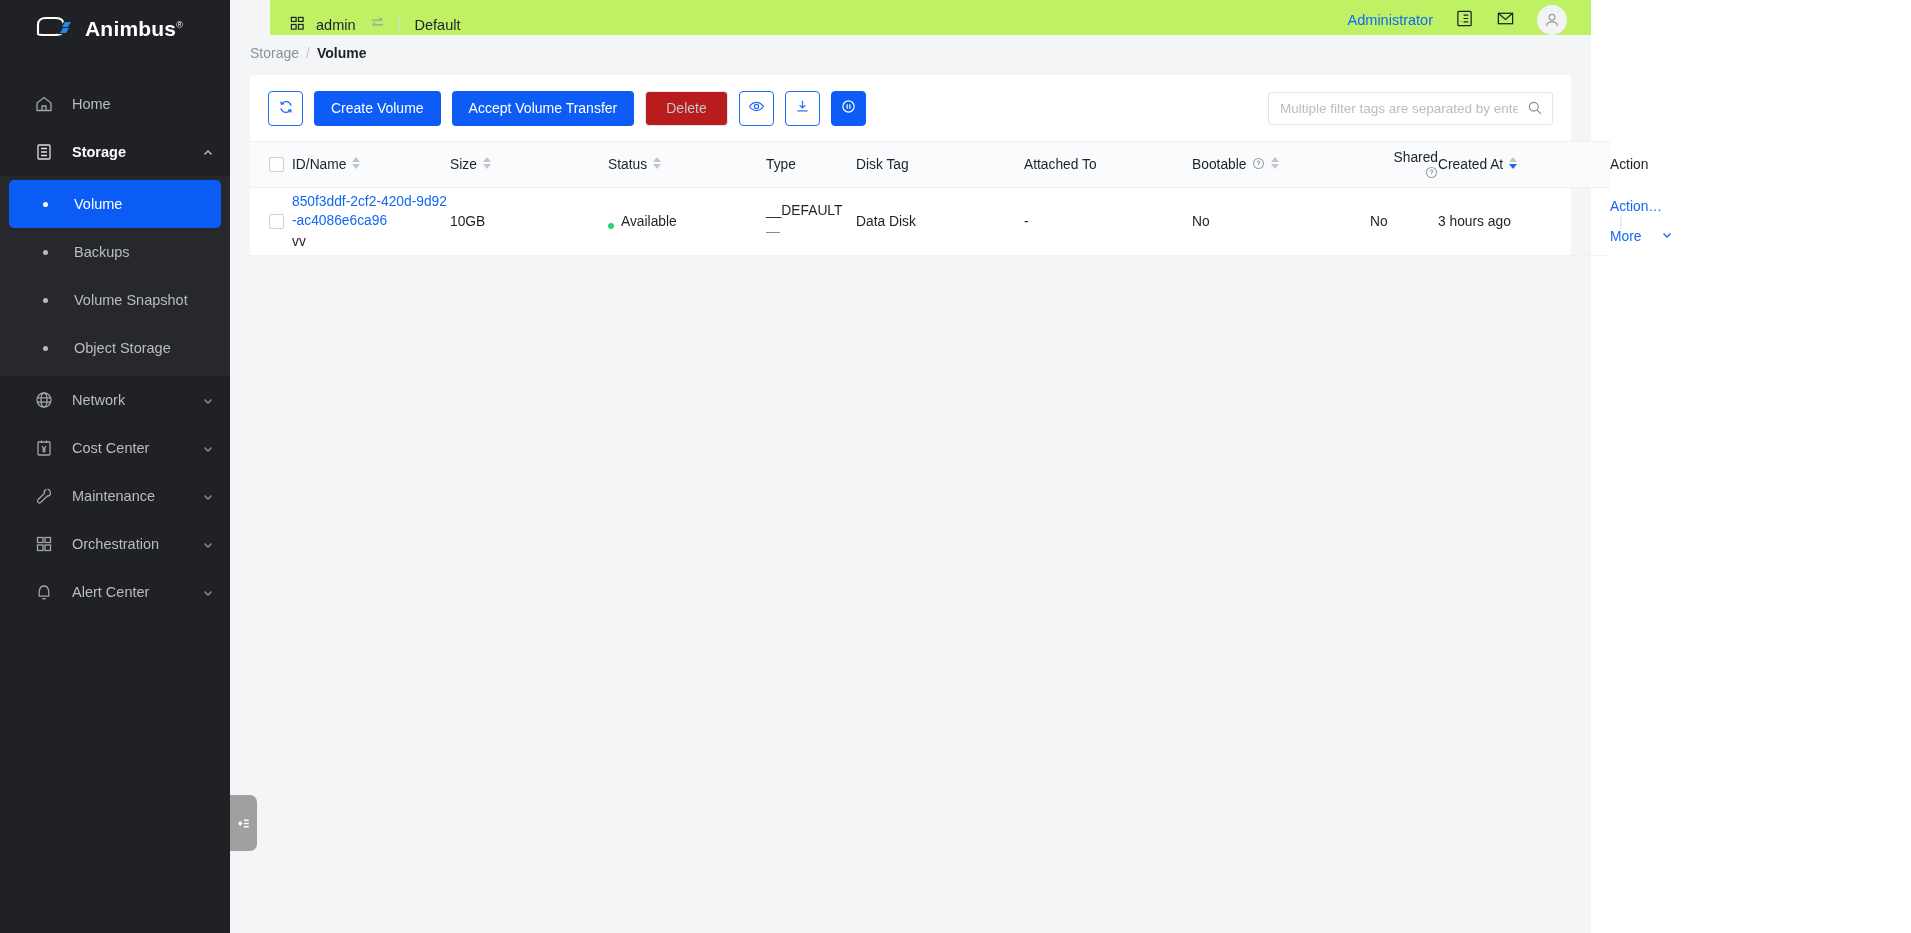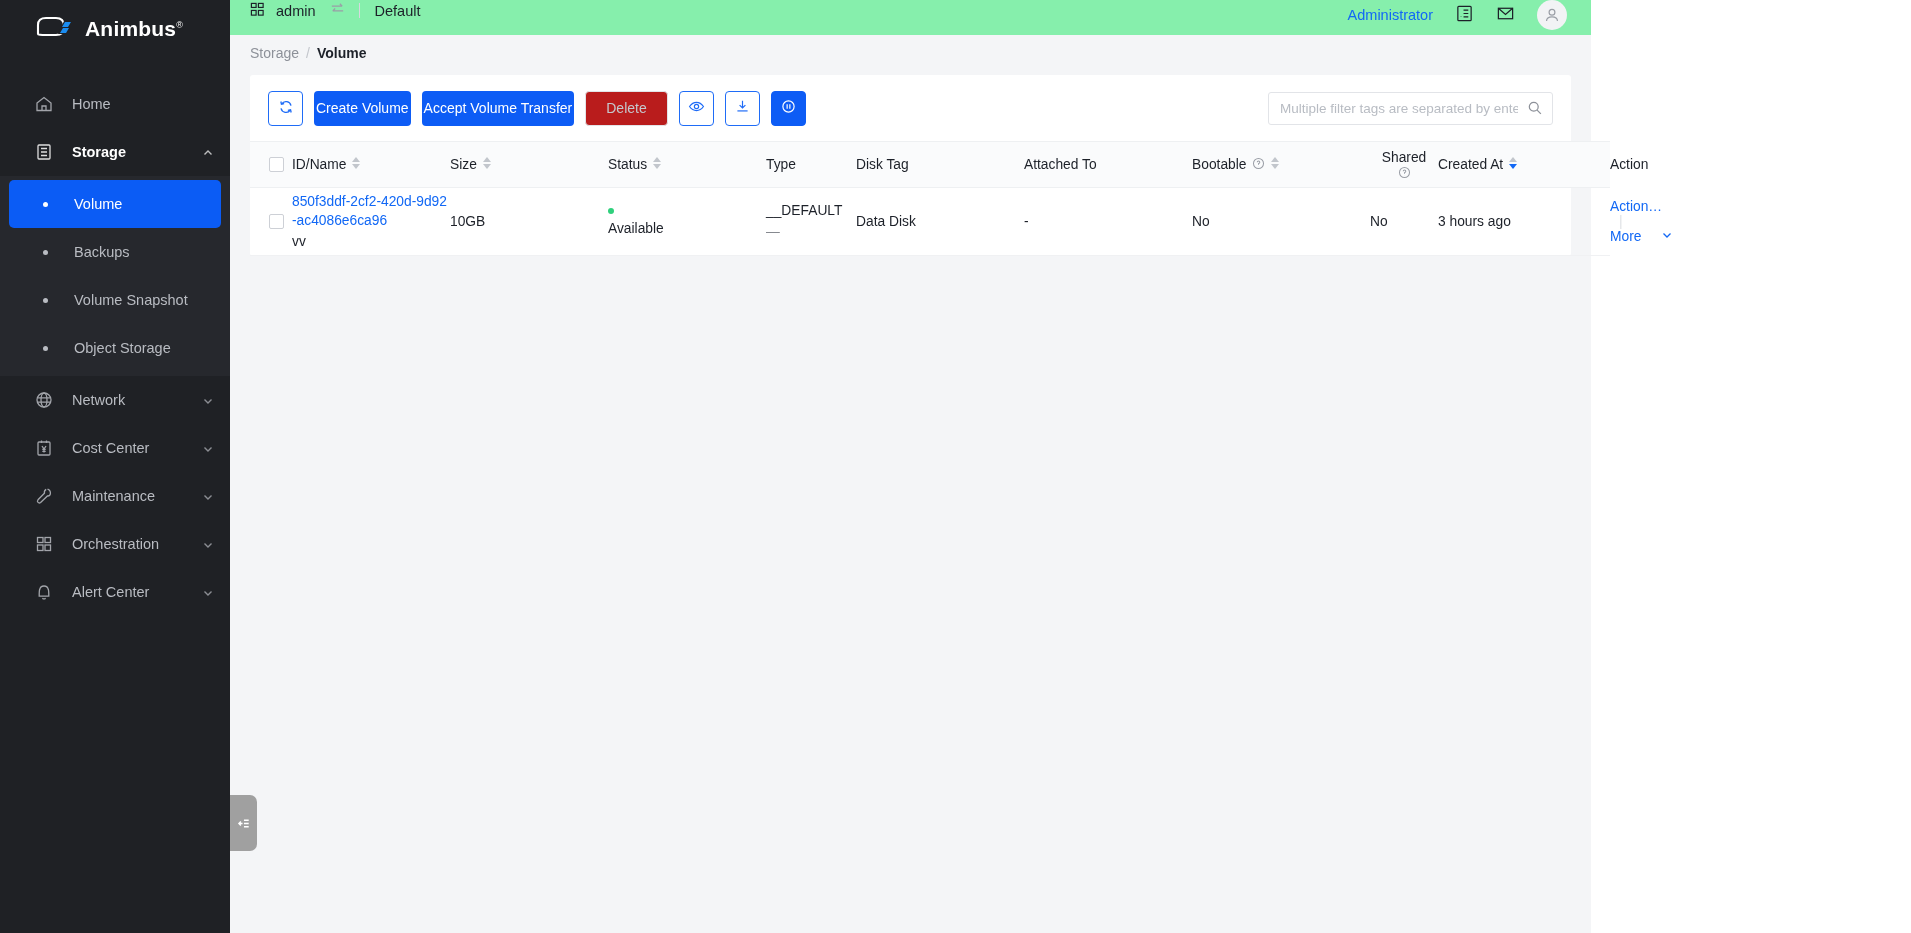--- a/index.html
+++ b/index.html
@@ -64,24 +64,25 @@
     background: #a0a0a0;
     border-radius: 0 7px 7px 0;
     display: flex; align-items: center; justify-content: center;
     cursor: pointer; z-index: 5;
   }
 
   
   .main { flex: 1; height: 933px; background: #f4f5f7; display: flex; flex-direction: column; min-width: 0; }
 
   .topbar {
-    height: 35px; background: #86efac;
-    display: flex; align-items: flex-start;
+    height: 35px; background: #bef264;
+    display: flex; align-items: flex-end;
     padding: 0 24px 0 20px;
     flex: 0 0 35px;
+    margin-left: 40px;
   }
   .tb-left { display: flex; align-items: center; gap: 13px; }
   .tb-proj { display: flex; align-items: center; gap: 11px; color: #1d2129; font-size: 14.5px; }
   .tb-sep { width: 1px; height: 15px; background: #d6d9de; }
   .tb-default { color: #1d2129; font-size: 14.5px; margin-left: 2px; }
   .tb-right { margin-left: auto; display: flex; align-items: center; gap: 22px; }
   .tb-admin { color: #1268f5; font-size: 14.5px; cursor: pointer; }
   .avatar {
     width: 30px; height: 30px; border-radius: 50%;
     background: #f2f3f5; display: flex; align-items: center; justify-content: center;
@@ -106,21 +107,21 @@
   .toolbar {
     height: 66px; display: flex; align-items: center;
     padding: 0 18px; gap: 11px;
   }
   .btn {
     height: 35px; border-radius: 4px; border: none;
     font-size: 14px; font-family: inherit;
     display: inline-flex; align-items: center; justify-content: center;
     cursor: pointer; white-space: nowrap;
   }
-  .btn-primary { background: #0d5cf5; color: #fff; padding: 0 2px; }
+  .btn-primary { background: #0d5cf5; color: #fff; padding: 0 17px; }
   .btn-disabled { background: #b91c1c; color: #c5c8cd; border: 1px solid #e2e4e8; padding: 0 20px; cursor: not-allowed; }
   .btn-icon {
     width: 35px; padding: 0;
     background: #ffffff; border: 1px solid #1f6cf7;
   }
   .btn-icon-filled { width: 35px; padding: 0; background: #0d5cf5; border: 1px solid #0d5cf5; }
 
   .search-wrap { margin-left: auto; position: relative; }
   .search-input {
     width: 285px; height: 33px;
@@ -135,21 +136,21 @@
   
   table { width: 100%; border-collapse: collapse; table-layout: fixed; }
   thead tr { background: #fafbfc; }
   th {
     height: 46px; text-align: left;
     font-size: 13.8px; color: #1d2129; font-weight: normal;
     padding: 0; vertical-align: middle;
     border-top: 1px solid #eef0f2; border-bottom: 1px solid #eef0f2;
   }
   .th-in { display: flex; align-items: flex-start; gap: 6px; }
-  .th-shared { flex-direction: column; align-items: center; gap: 1px; }
+  .th-shared { flex-direction: column; align-items: flex-end; gap: 1px; }
   td {
     font-size: 13.8px; color: #1d2129;
     padding: 0; vertical-align: middle;
     border-bottom: 1px solid #f0f1f3;
     height: 68px;
   }
   .col-ck { width: 42px; padding-left: 19px; }
   .col-id { width: 158px; }
   .col-size { width: 158px; }
   .col-status { width: 158px; }
@@ -160,21 +161,21 @@
   .col-shared { width: 68px; }
   .col-created { width: 172px; }
   .col-action { width: auto; }
 
   .ckbox {
     width: 15px; height: 15px; border: 1px solid #cdd0d6;
     border-radius: 2px; background: #fff; cursor: pointer; display: block;
   }
   .id-link { color: #1268f5; cursor: pointer; line-height: 1.42; word-break: break-all; }
   .id-name { color: #1d2129; line-height: 1.42; margin-top: 1px; }
-  .status-cell { display: flex; align-items: flex-start; gap: 7px; flex-direction: column; }
+  .status-cell { display: flex; align-items: flex-end; gap: 7px; }
   .status-dot { width: 6px; height: 6px; border-radius: 50%; background: #2fd07c; flex: 0 0 6px; }
   .type-main { line-height: 1.5; }
   .type-sub { color: #86898f; line-height: 1.5; }
   .act-link { color: #1268f5; cursor: pointer; }
   .act-sep { color: #dfe1e5; margin: 0 9px; }
   .act-more { color: #1268f5; cursor: pointer; display: inline-flex; align-items: center; gap: 20px; }
 
   
   .sorter { display: inline-flex; flex-direction: column; gap: 2px; }
   .ar { width: 0; height: 0; border-left: 4px solid transparent; border-right: 4px solid transparent; }

